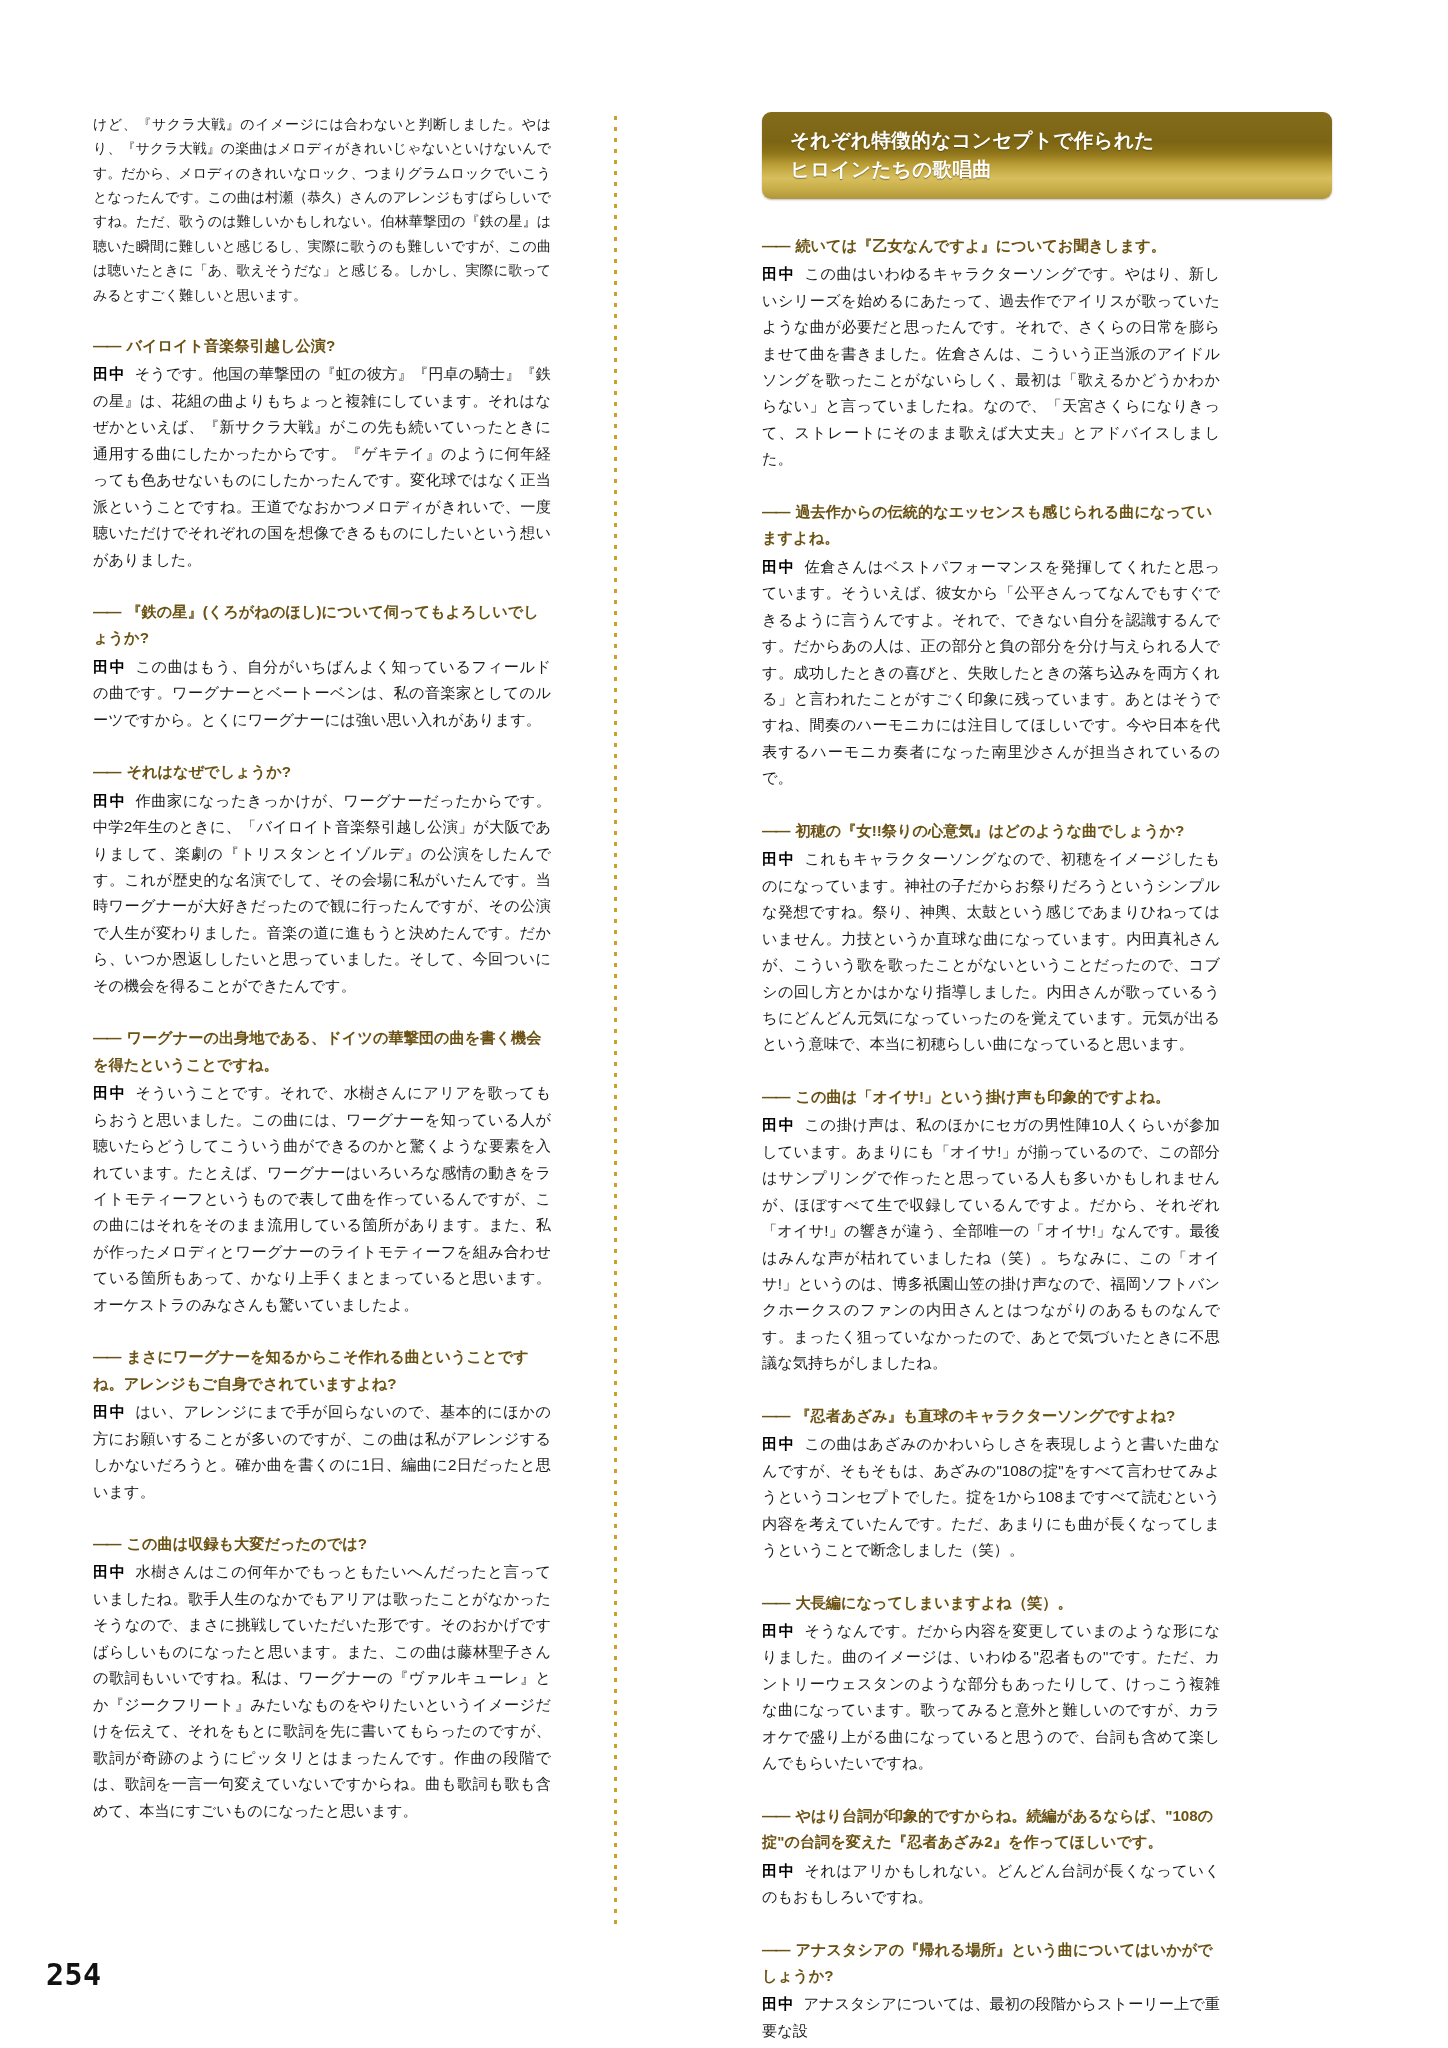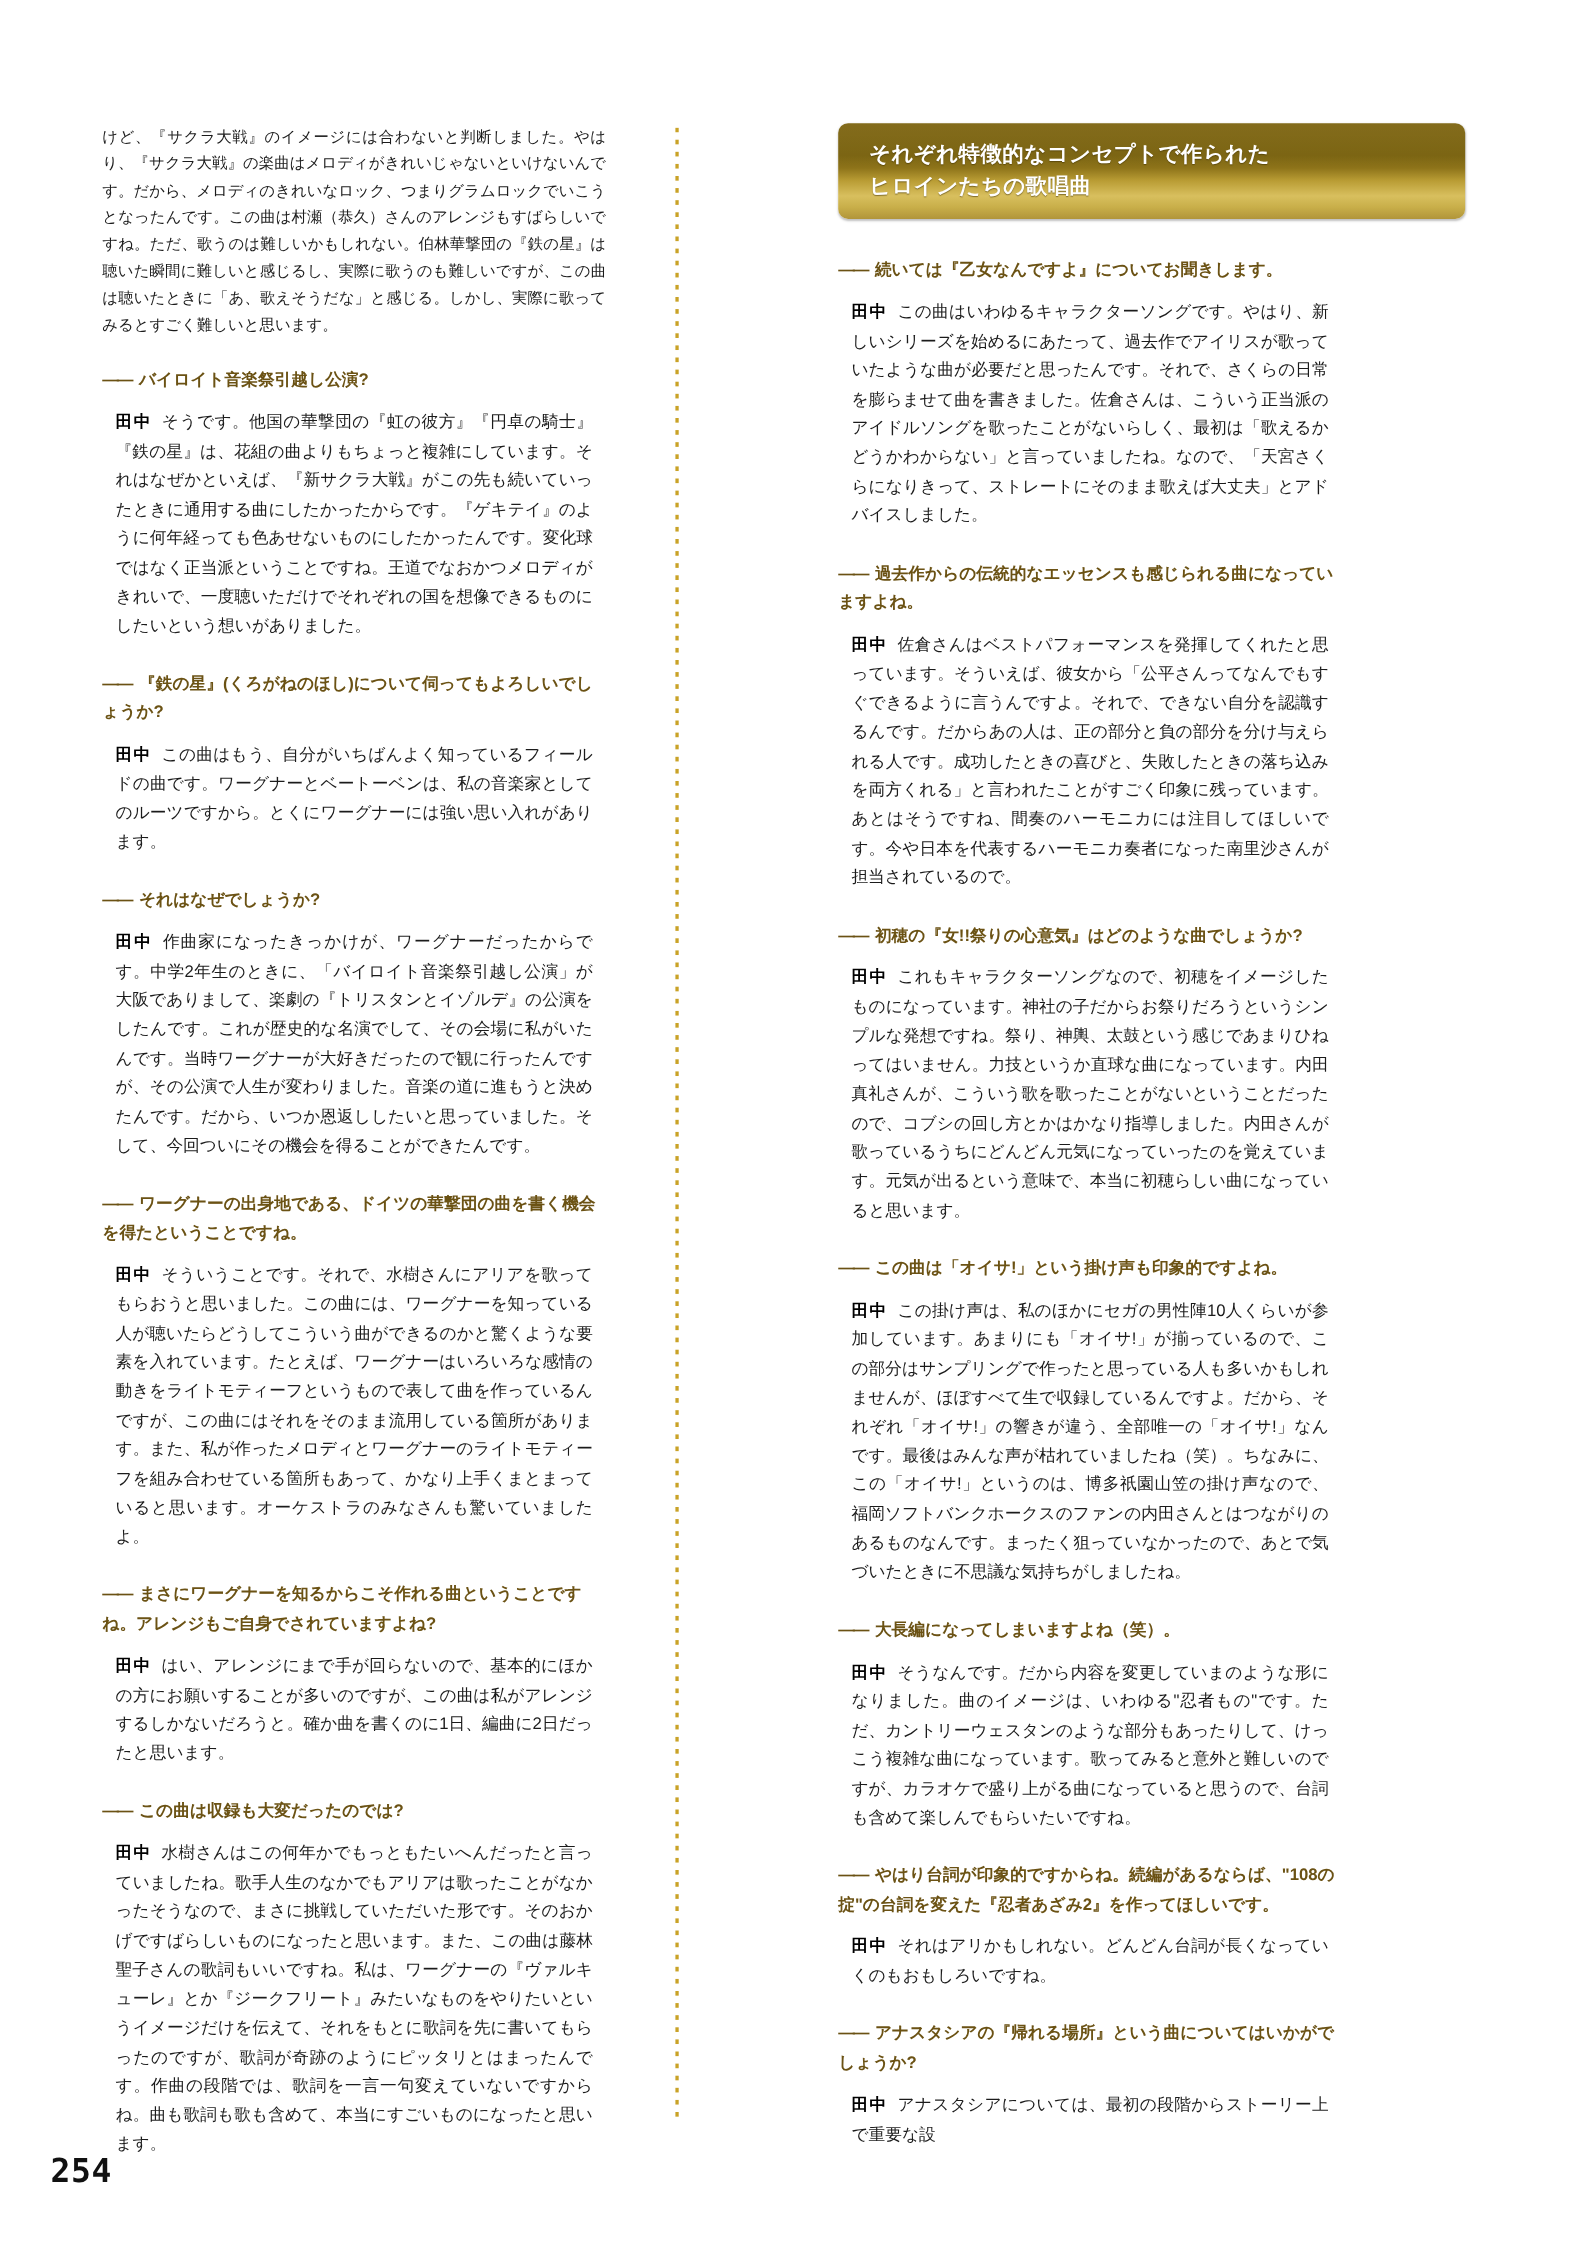--- a/index.html
+++ b/index.html
@@ -101,21 +101,21 @@
     color: #6b5214;
     letter-spacing: -2px;
     margin-right: 7px;
     font-weight: bold;
   }
 
   .a {
     font-size: 15.2px;
     line-height: 1.74;
     color: #1b1b1b;
-    margin: 12px;
+    margin: 0;
     text-align: justify;
     text-justify: inter-character;
   }
   .a .spk {
     font-weight: bold;
     color: #000000;
     margin-right: 9px;
     letter-spacing: 1px;
   }
   .cont {
@@ -206,20 +206,24 @@
       <div class="block">
         <p class="q"><span class="dash">——</span><span>初穂の『女!!祭りの心意気』はどのような曲でしょうか?</span></p>
         <p class="a"><span class="spk">田中</span><span>これもキャラクターソングなので、初穂をイメージしたものになっています。神社の子だからお祭りだろうというシンプルな発想ですね。祭り、神輿、太鼓という感じであまりひねってはいません。力技というか直球な曲になっています。内田真礼さんが、こういう歌を歌ったことがないということだったので、コブシの回し方とかはかなり指導しました。内田さんが歌っているうちにどんどん元気になっていったのを覚えています。元気が出るという意味で、本当に初穂らしい曲になっていると思います。</span></p>
       </div>
 
       <div class="block">
         <p class="q"><span class="dash">——</span><span>この曲は「オイサ!」という掛け声も印象的ですよね。</span></p>
         <p class="a"><span class="spk">田中</span><span>この掛け声は、私のほかにセガの男性陣10人くらいが参加しています。あまりにも「オイサ!」が揃っているので、この部分はサンプリングで作ったと思っている人も多いかもしれませんが、ほぼすべて生で収録しているんですよ。だから、それぞれ「オイサ!」の響きが違う、全部唯一の「オイサ!」なんです。最後はみんな声が枯れていましたね（笑）。ちなみに、この「オイサ!」というのは、博多祇園山笠の掛け声なので、福岡ソフトバンクホークスのファンの内田さんとはつながりのあるものなんです。まったく狙っていなかったので、あとで気づいたときに不思議な気持ちがしましたね。</span></p>
       </div>
 
+      <div class="block">
+        <p class="q"><span class="dash">——</span><span>『忍者あざみ』も直球のキャラクターソングですよね?</span></p>
+        <p class="a"><span class="spk">田中</span><span>この曲はあざみのかわいらしさを表現しようと書いた曲なんですが、そもそもは、あざみの"108の掟"をすべて言わせてみようというコンセプトでした。掟を1から108まですべて読むという内容を考えていたんです。ただ、あまりにも曲が長くなってしまうということで断念しました（笑）。</span></p>
+      </div>
 
       <div class="block">
         <p class="q"><span class="dash">——</span><span>大長編になってしまいますよね（笑）。</span></p>
         <p class="a"><span class="spk">田中</span><span>そうなんです。だから内容を変更していまのような形になりました。曲のイメージは、いわゆる"忍者もの"です。ただ、カントリーウェスタンのような部分もあったりして、けっこう複雑な曲になっています。歌ってみると意外と難しいのですが、カラオケで盛り上がる曲になっていると思うので、台詞も含めて楽しんでもらいたいですね。</span></p>
       </div>
 
       <div class="block">
         <p class="q"><span class="dash">——</span><span>やはり台詞が印象的ですからね。続編があるならば、"108の掟"の台詞を変えた『忍者あざみ2』を作ってほしいです。</span></p>
         <p class="a"><span class="spk">田中</span><span>それはアリかもしれない。どんどん台詞が長くなっていくのもおもしろいですね。</span></p>
       </div>

